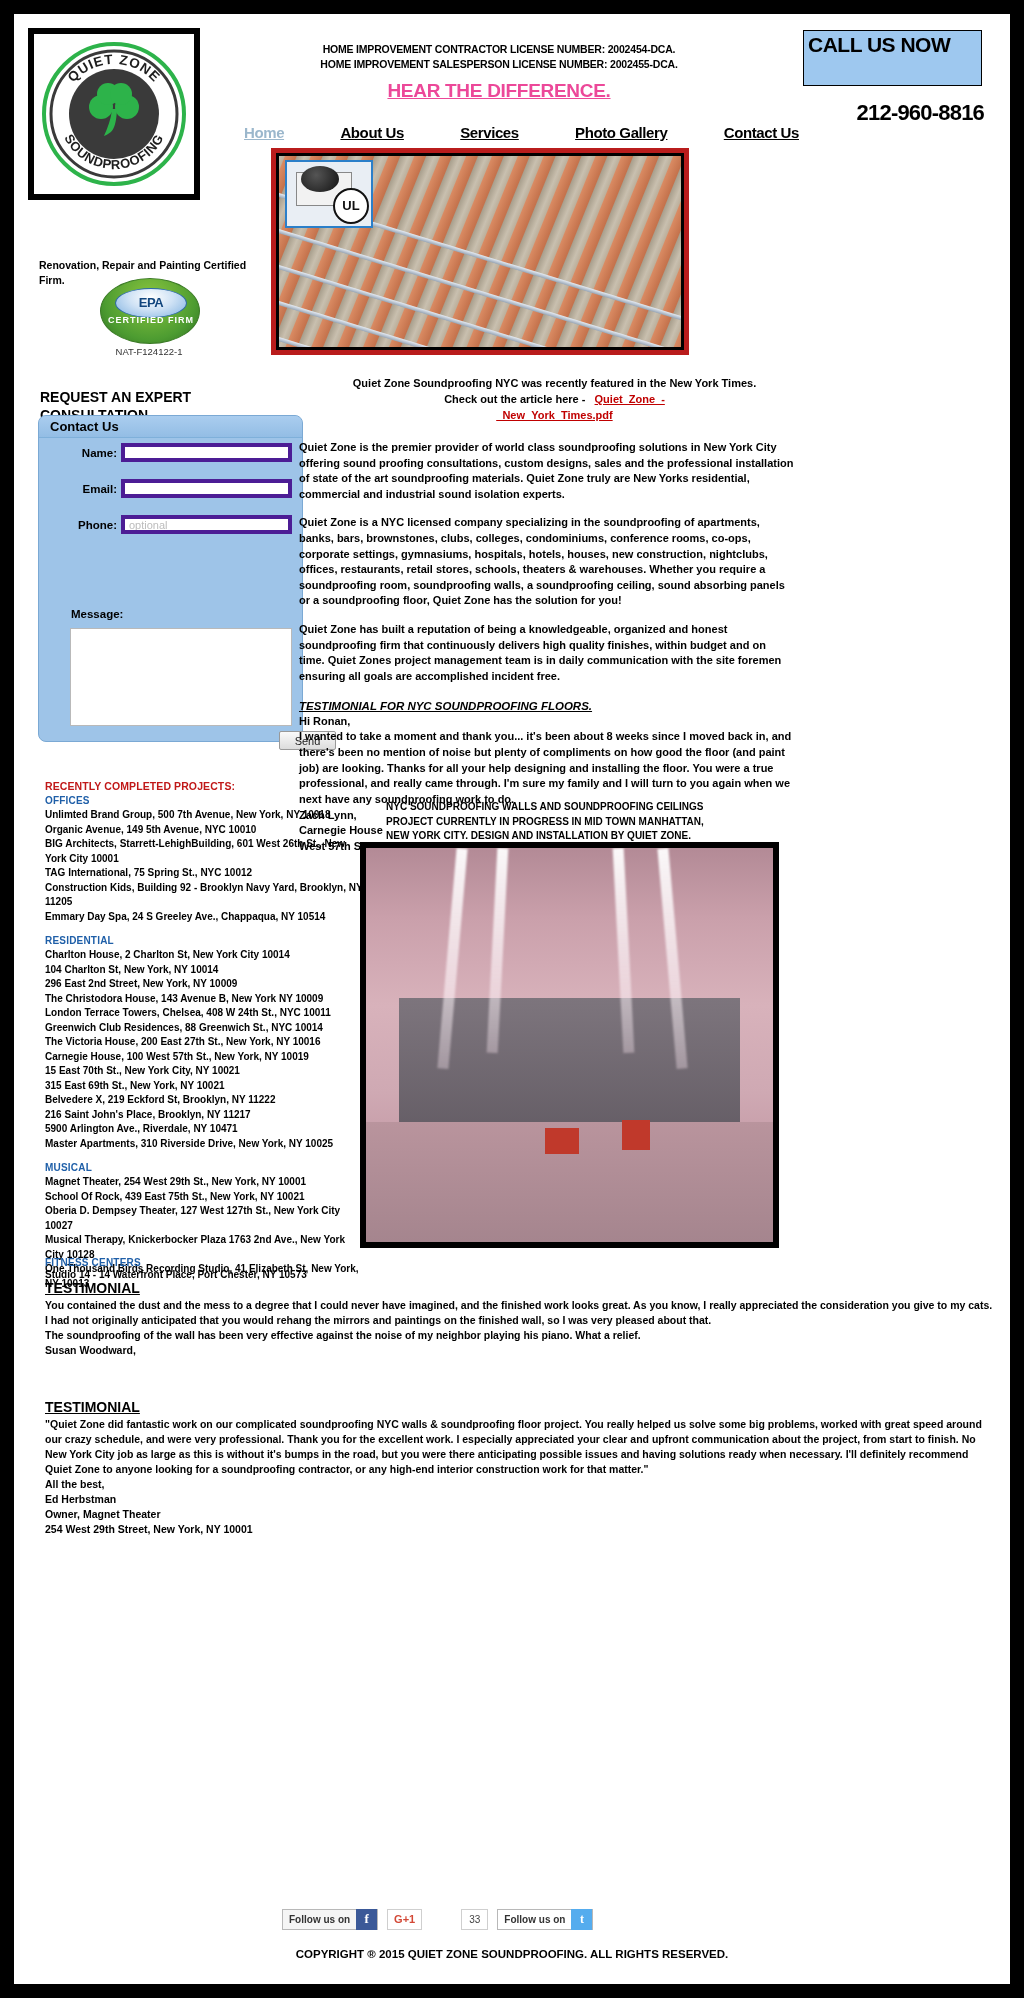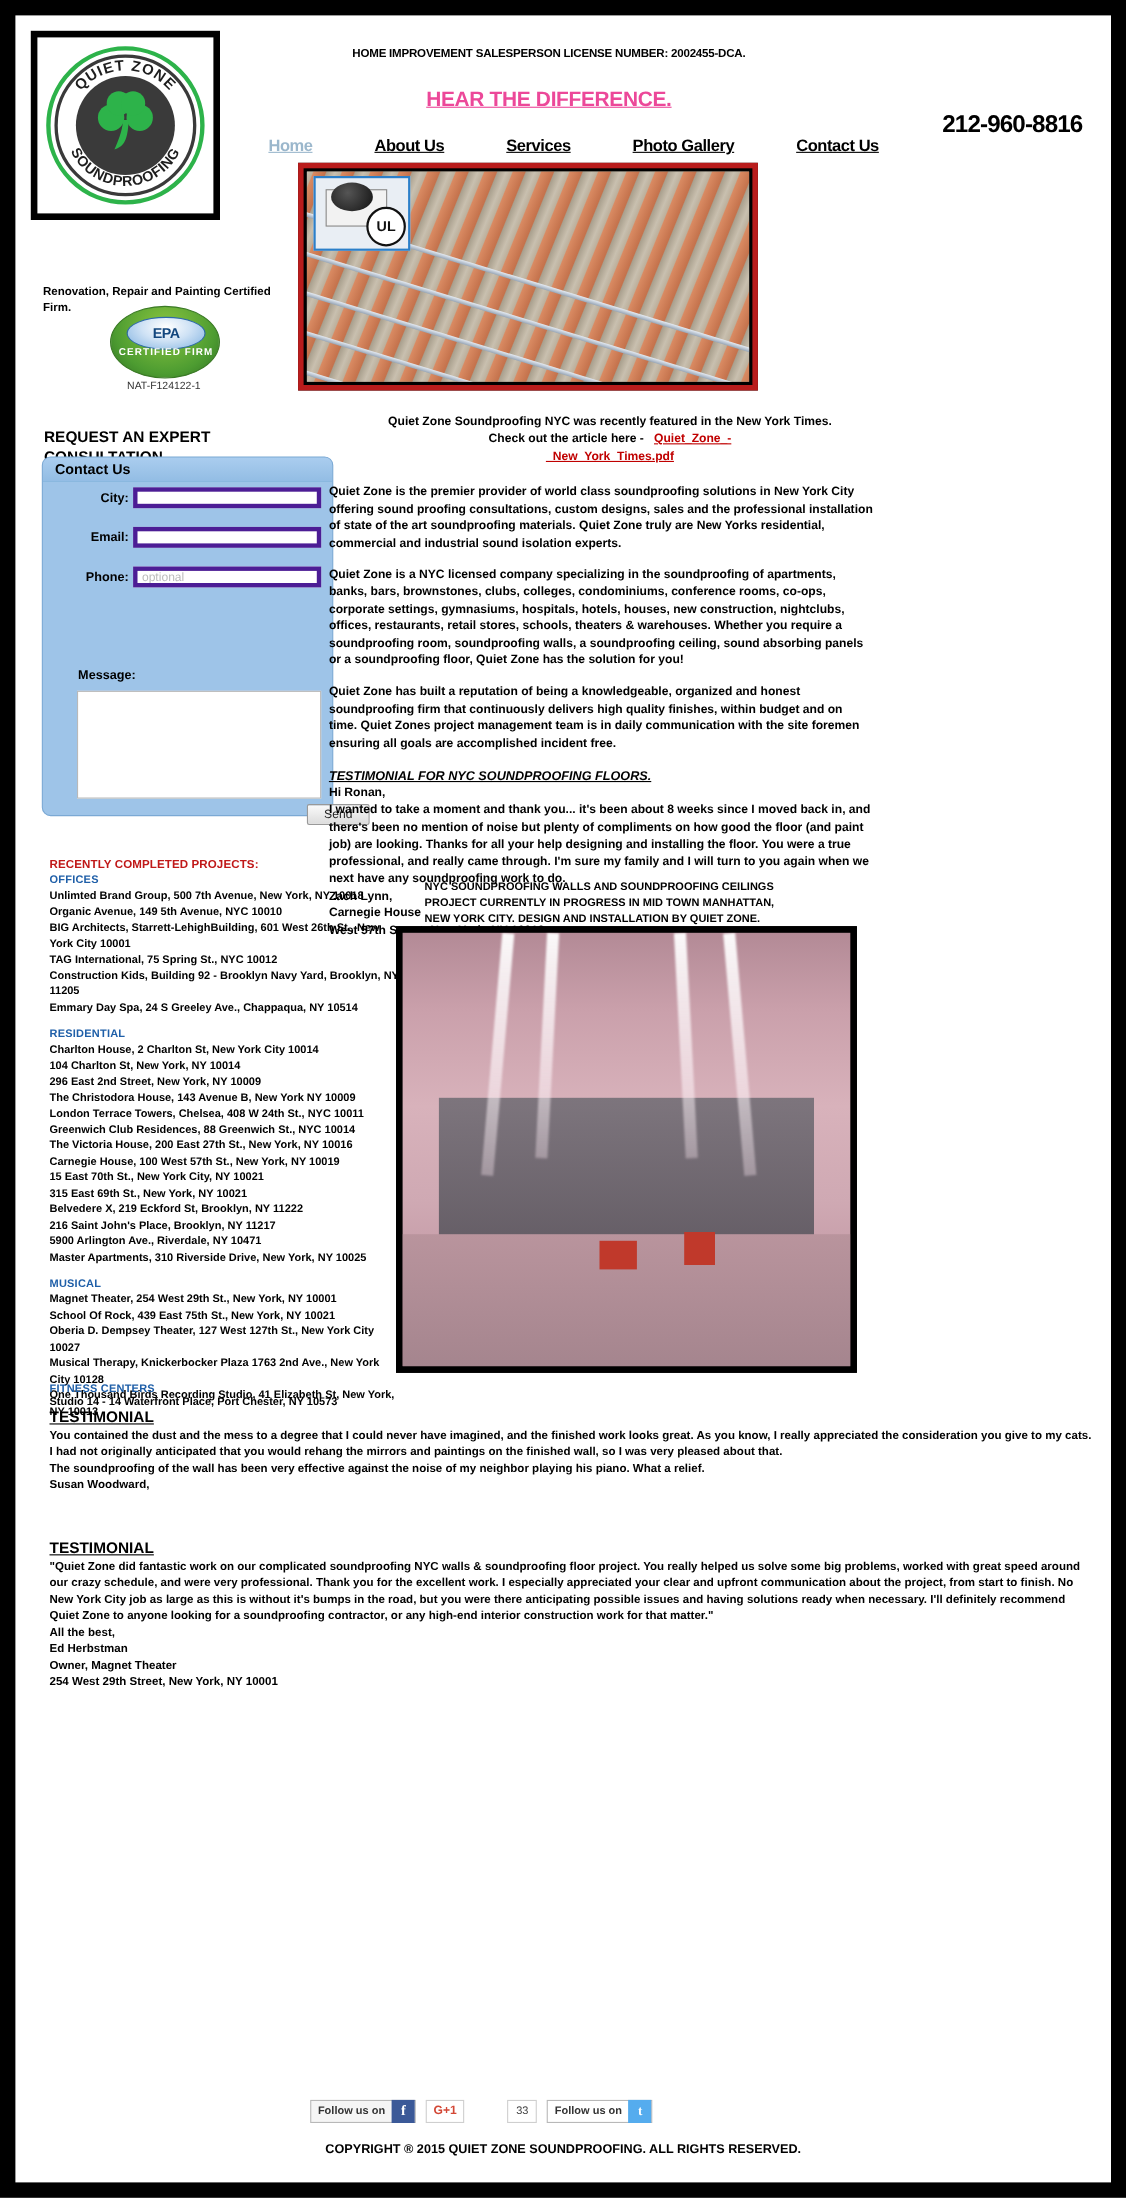--- a/index.html
+++ b/index.html
@@ -373,25 +373,27 @@
         <text font-family="Liberation Sans, sans-serif" font-size="13.5" font-weight="bold" fill="#1d1d1d" letter-spacing="1">
           <textPath href="#arcTop" startOffset="50%" text-anchor="middle">QUIET ZONE</textPath>
         </text>
         <text font-family="Liberation Sans, sans-serif" font-size="13" font-weight="bold" fill="#1d1d1d" letter-spacing="0.6">
           <textPath href="#arcBot" startOffset="50%" text-anchor="middle">SOUNDPROOFING</textPath>
         </text>
       </svg>
     </div>
 
     <div class="lic-block">
+      <div>HOME IMPROVEMENT CONTRACTOR LICENSE NUMBER: 2002454-DCA.</div>
       <div>HOME IMPROVEMENT SALESPERSON LICENSE NUMBER: 2002455-DCA.</div>
     </div>
 
     <div class="hear">HEAR THE DIFFERENCE.</div>
 
+    <div class="callus">CALL US NOW</div>
     <div class="phone">212-960-8816</div>
 
     <div class="navbar">
       <a href="#" class="active">Home</a>
       <a href="#">About Us</a>
       <a href="#">Services</a>
       <a href="#">Photo Gallery</a>
       <a href="#">Contact Us</a>
     </div>
 
@@ -417,21 +419,21 @@
     <div class="epa-arc">CERTIFIED FIRM</div>
   </div>
   <div class="epa-nat">NAT-F124122-1</div>
 
   <div class="req-title">REQUEST AN EXPERT CONSULTATION</div>
 
   <div class="form-card">
     <div class="form-head">Contact Us</div>
 
     <div class="frow">
-      <div class="flabel">City:</div>
+      <div class="flabel">Name:</div>
       <input class="finput" type="text" placeholder="" style="">
     </div>
     <div class="frow">
       <div class="flabel">Email:</div>
       <input class="finput" type="text" placeholder="" style="">
     </div>
     <div class="frow">
       <div class="flabel">Phone:</div>
       <input class="finput" type="text" placeholder="optional" style="">
     </div>

